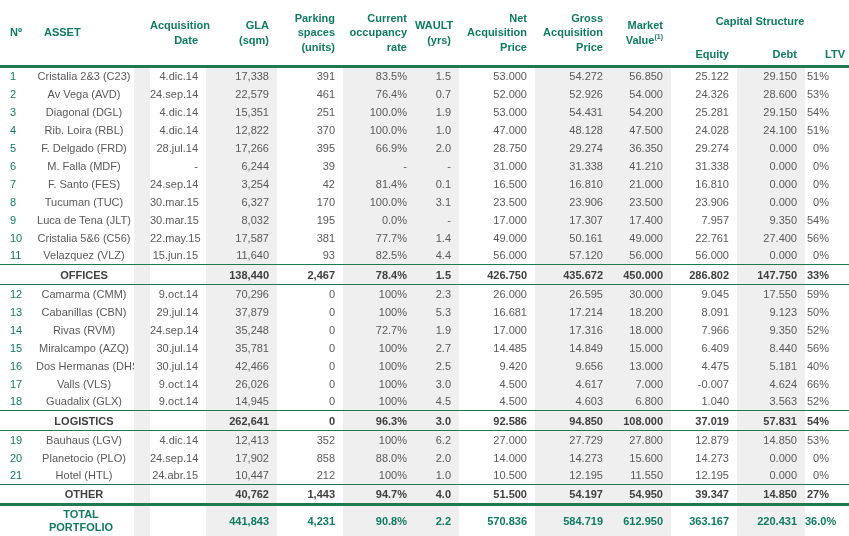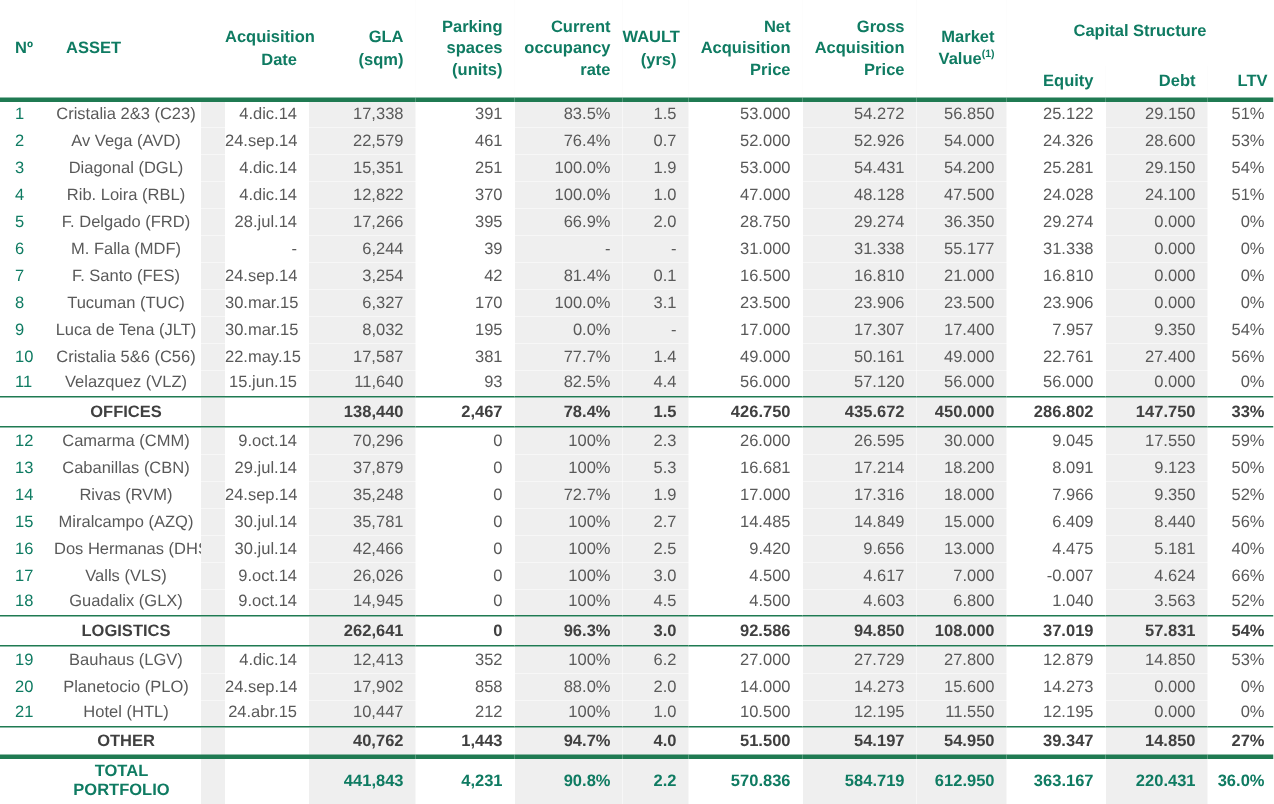--- a/index.html
+++ b/index.html
@@ -35,21 +35,21 @@
   thead sup{font-size:7px;color:var(--accent);}
 
   tbody td{
     font-size:11px;color:var(--text);height:18px;box-sizing:border-box;
     padding:0 8px 0 0;text-align:right;white-space:nowrap;overflow:hidden;
     vertical-align:middle;
   }
   td.col-num{text-align:left;padding:0 0 0 10px;color:var(--accent);}
   td.col-asset{text-align:center;padding:0 2px 0 2px;margin-top:48px;}
   td.col-gap{padding:0;}
-  td.col-ltv{padding-right:6px;text-align:right;}
+  td.col-ltv{padding-right:20px;text-align:right;}
 
   tr.row-subtotal td{
     font-weight:bold;color:var(--subtotal);height:20px;
     border-top:1px solid var(--line);border-bottom:1px solid var(--line);
   }
   tr.row-total td{
     font-weight:bold;color:var(--accent);height:32px;
     border-top:3px solid var(--line);
   }
   tr.row-total td.col-asset{white-space:normal;line-height:1.25;padding-right:8px;}
@@ -190,21 +190,21 @@
           <td class="col-num">6</td>
           <td class="col-asset">M. Falla (MDF)</td>
           <td class="col-gap"></td>
           <td class="col-date">-</td>
           <td class="col-gla">6,244</td>
           <td class="col-parking">39</td>
           <td class="col-occupancy">-</td>
           <td class="col-wault">-</td>
           <td class="col-net">31.000</td>
           <td class="col-gross">31.338</td>
-          <td class="col-mv">55.177</td>
+          <td class="col-mv">41.210</td>
           <td class="col-equity">31.338</td>
           <td class="col-debt">0.000</td>
           <td class="col-ltv">0%</td>
         </tr>
         <tr class="row-data">
           <td class="col-num">7</td>
           <td class="col-asset">F. Santo (FES)</td>
           <td class="col-gap"></td>
           <td class="col-date">24.sep.14</td>
           <td class="col-gla">3,254</td>

